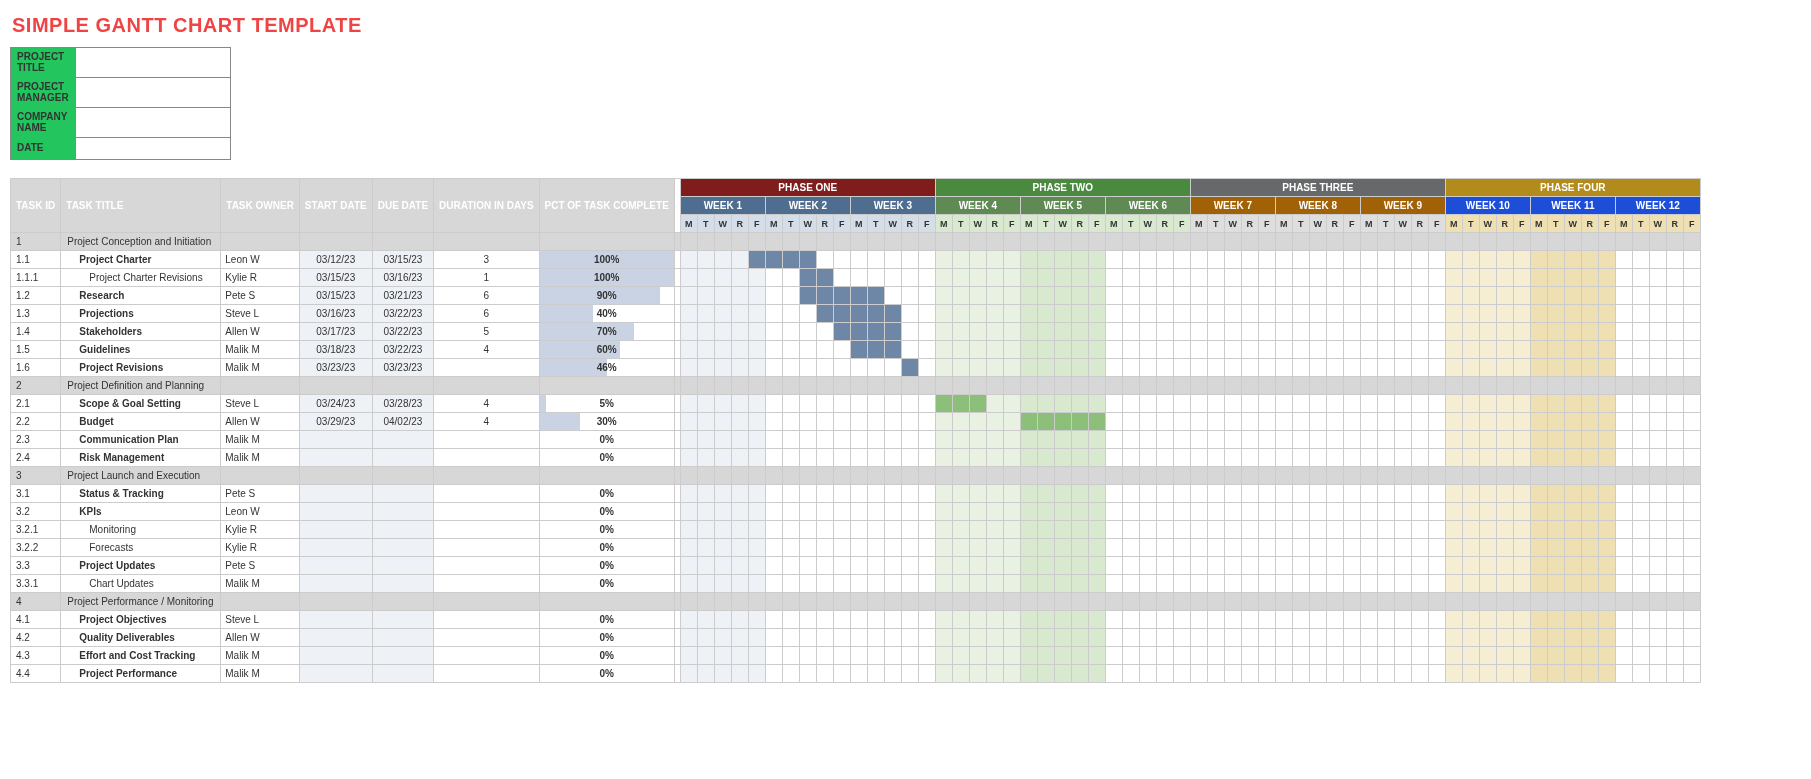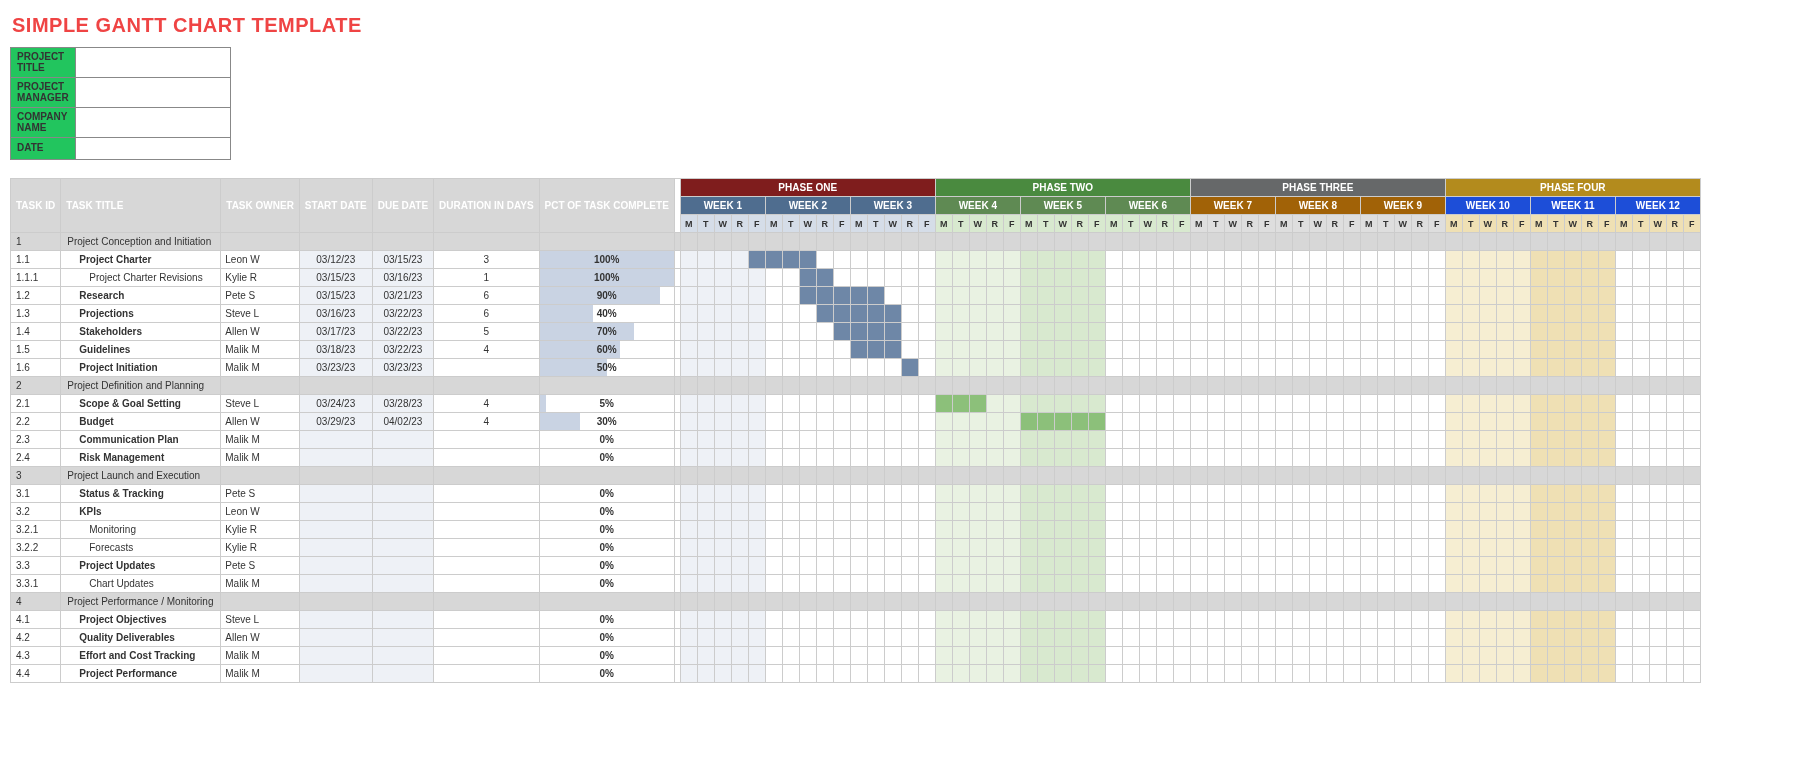--- a/index.html
+++ b/index.html
@@ -751,26 +751,26 @@
         <td class="day h4"></td>
         <td class="day h4"></td>
         <td class="day"></td>
         <td class="day"></td>
         <td class="day"></td>
         <td class="day"></td>
         <td class="day"></td>
       </tr>
       <tr>
         <td class="cell-id">1.6</td>
-        <td class="cell-title ind1">Project Initiation</td>
+        <td class="cell-title ind1">Project Revisions</td>
         <td class="cell-owner">Malik M</td>
         <td class="cell-date">03/23/23</td>
         <td class="cell-date">03/23/23</td>
         <td class="cell-dur"></td>
-        <td class="cell-pct"><span class="bar" style="width:50%"></span><span class="txt">50%</span></td>
+        <td class="cell-pct"><span class="bar" style="width:50%"></span><span class="txt">46%</span></td>
         <td class="col-gap"></td>
         <td class="day t1"></td>
         <td class="day t1"></td>
         <td class="day t1"></td>
         <td class="day t1"></td>
         <td class="day t1"></td>
         <td class="day"></td>
         <td class="day"></td>
         <td class="day"></td>
         <td class="day"></td>

